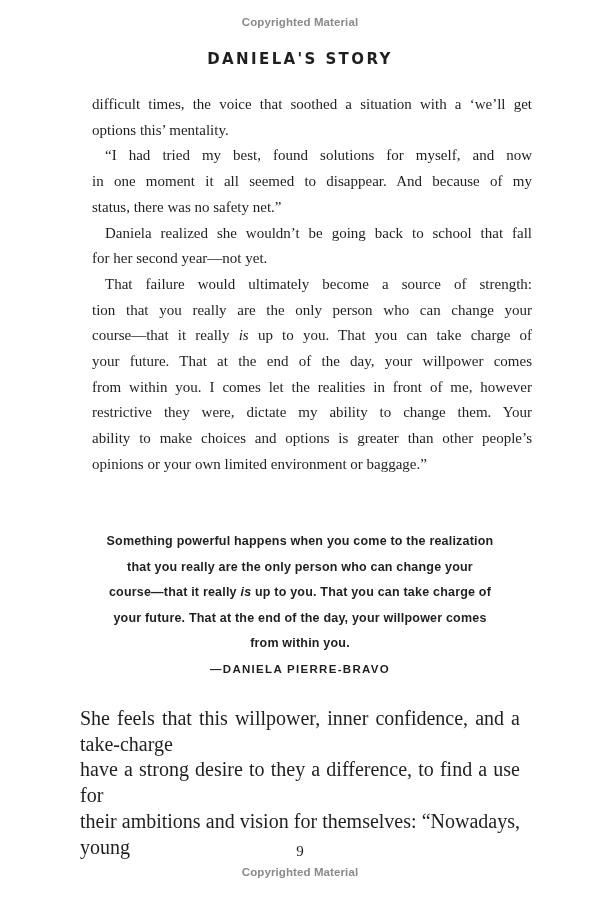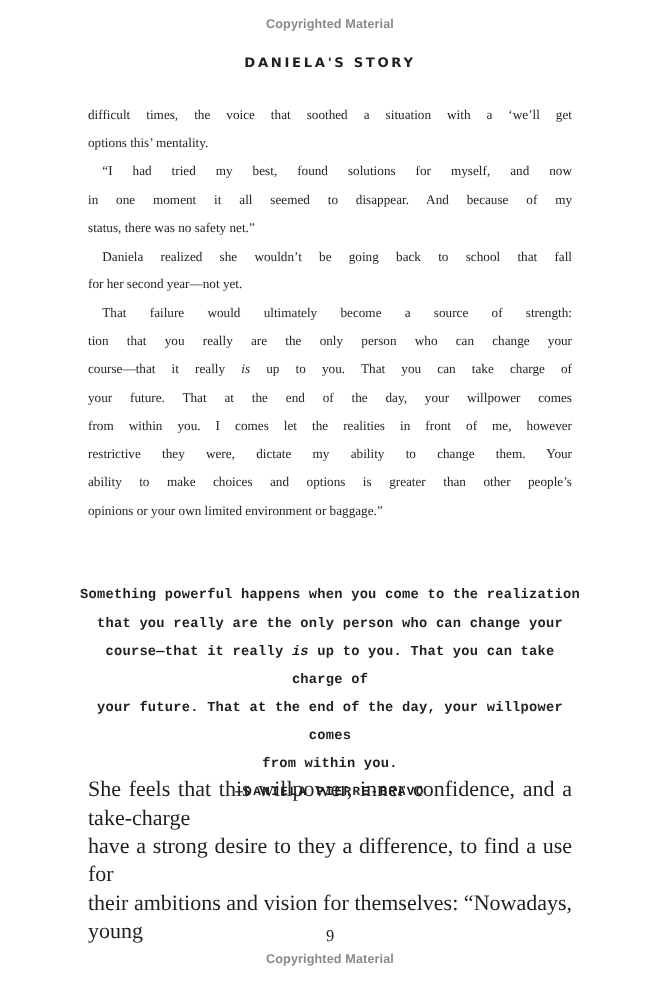--- a/index.html
+++ b/index.html
@@ -23,47 +23,47 @@
     font-size:11.5px;font-weight:700;
     color:var(--notice);
     letter-spacing:0.1px;
   }
   .notice.top{top:16px;}
   .notice.bottom{top:866px;}
   .running-header{
     position:absolute;top:50px;left:0;width:600px;
     text-align:center;
     font-family:"DejaVu Sans","Liberation Sans",sans-serif;
-    font-size:12px;font-weight:700;
+    font-size:15px;font-weight:700;
     letter-spacing:2.4px;
     color:var(--text);
   }
   .body-text{
-    position:absolute;left:80px;top:92px;width:440px;
-    font-size:12px;line-height:25.7px;
+    position:absolute;left:92px;top:92px;width:440px;
+    font-size:15px;line-height:25.7px;
     color:var(--text);
   }
   .body-text-continued{
     position:absolute;left:80px;top:706px;width:440px;
     font-size:20px;line-height:25.7px;
     color:var(--text);
   }
   .body-text .tline,
   .body-text-continued .tline{
     text-align:justify;
     text-align-last:justify;
   }
   .body-text .tline.tlast,
   .body-text-continued .tline.tlast{
     text-align-last:left;
   }
   .tline.tindent{text-indent:13px;}
   .pull-quote{
     position:absolute;left:70px;top:529px;width:460px;
-    font-family:Liberation Mono, monospace;
+    font-family:Liberation Sans, sans-serif;
     font-size:12.5px;font-weight:700;
     line-height:25.5px;
     letter-spacing:0.2px;
     color:var(--text);
     text-align:center;
   }
   .pull-quote .tline{text-align:center;}
   .pull-quote .attribution{
     font-size:11.5px;
     letter-spacing:1.3px;

